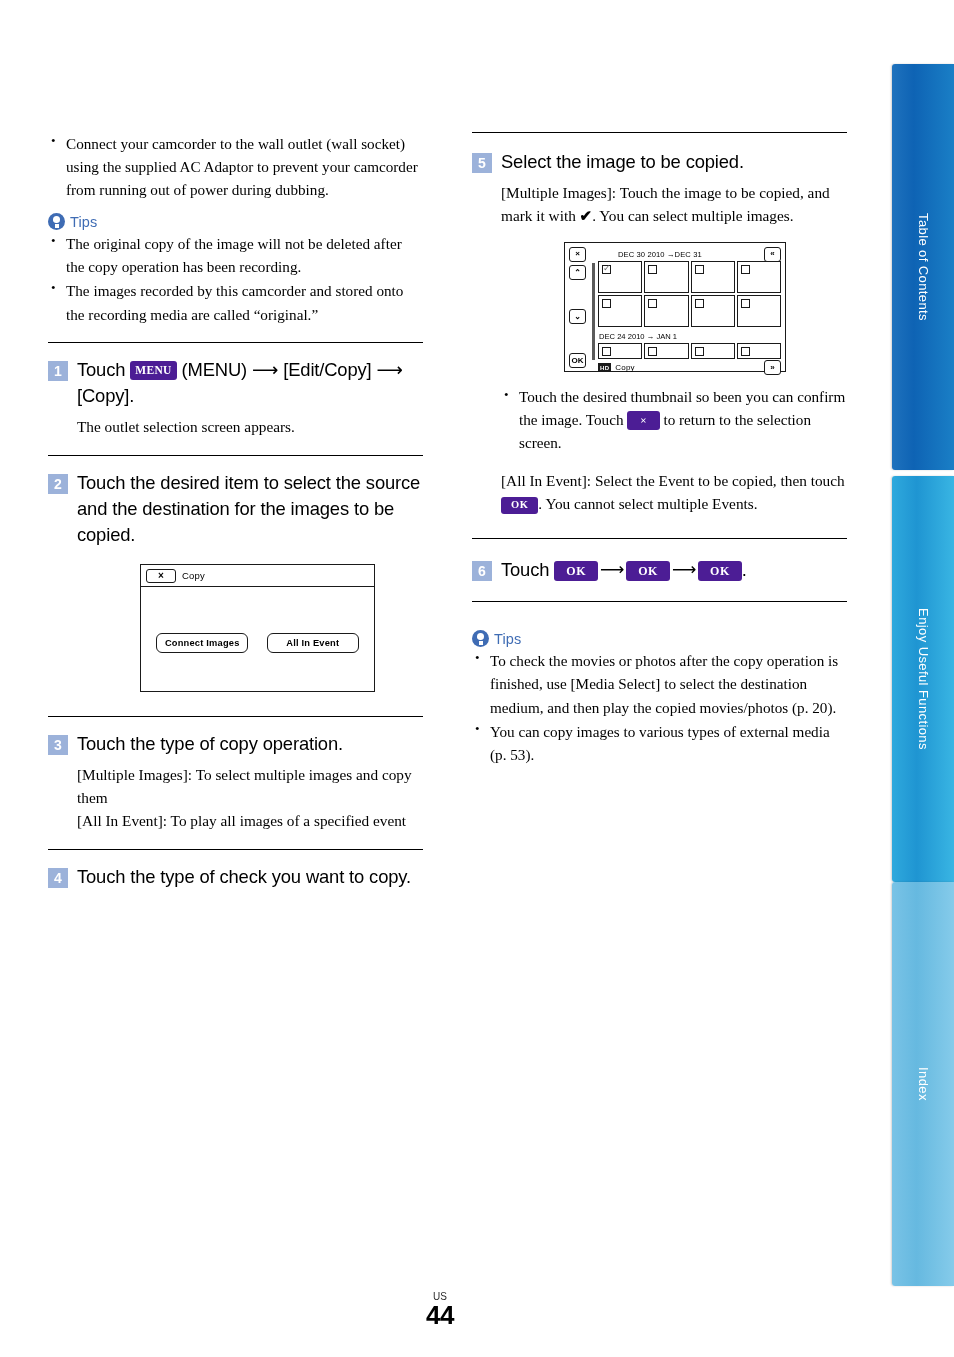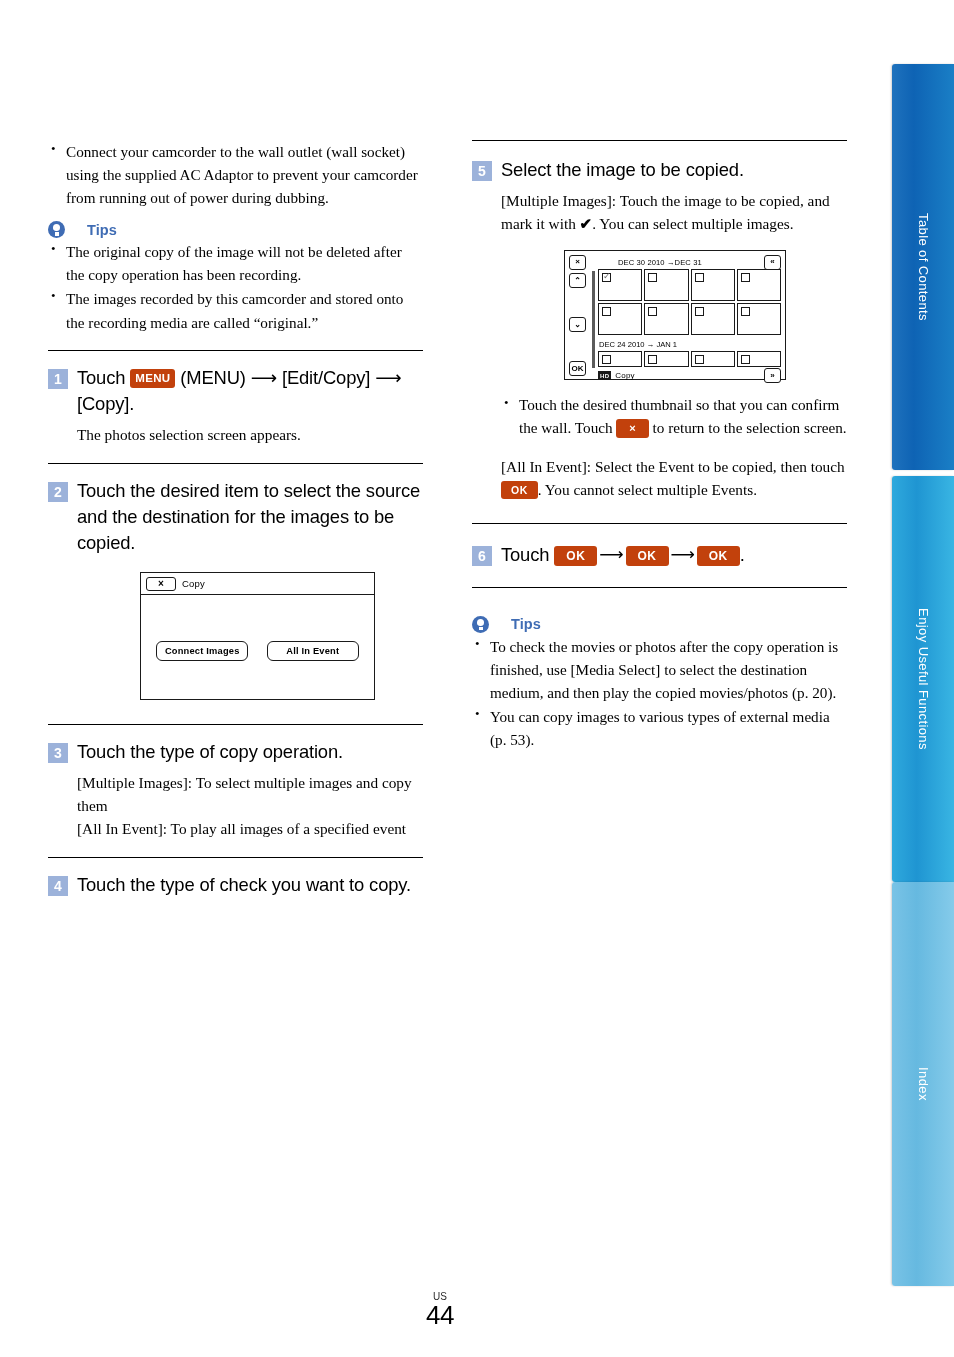--- a/index.html
+++ b/index.html
@@ -10,21 +10,21 @@
     background: #ffffff;
     font-family: "Liberation Serif", serif;
     color: #000000;
     position: relative;
     overflow: hidden;
   }
 
   
   .page { position: relative; width: 954px; height: 1357px; }
 
-  .col { position: absolute; top: 140px; }
+  .col { position: absolute; top: 132px; }
   .col-left  { left: 48px;  width: 375px; }
   .col-right { left: 472px; width: 375px; }
 
   .body-list {
     list-style: none;
     margin: 0 0 0 0;
     padding: 0;
   }
   .body-list li {
     position: relative;
@@ -37,23 +37,22 @@
     content: "\2022";
     position: absolute;
     left: 3px;
     top: -1px;
     font-size: 13px;
   }
 
   .tips-head {
     display: flex;
     align-items: center;
-    gap: 22px;
+    gap: 5px;
     margin: 12px 0 2px 0;
-    font-weight: bold;
   }
   .tips-bulb {
     width: 17px; height: 17px;
     border-radius: 50%;
     background: #3f6cb4;
     display: inline-block;
     position: relative;
     flex: 0 0 auto;
   }
   .tips-bulb::before {
@@ -116,23 +115,23 @@
     margin-left: 29px;
     margin-top: 7px;
     font-size: 15.3px;
     line-height: 1.5;
   }
   .step-body .ln { display: block; }
 
   
   .chip {
     display: inline-block;
-    background: #c2410c;
+    background: #4c1d95;
     color: #ffffff;
-    font-family: Liberation Sans, sans-serif;
+    font-family: Liberation Serif, serif;
     font-weight: bold;
     border-radius: 3px;
     text-align: center;
     vertical-align: 2px;
     line-height: 1;
   }
   .chip-menu { font-size: 11.5px; padding: 3.5px 5px 3.5px 5px; letter-spacing: .3px; }
   .chip-ok   { font-size: 12px;   padding: 4px 12px; letter-spacing: .5px; vertical-align: 1px; }
   .chip-ok-sm{ font-size: 10.5px; padding: 3.5px 10px; letter-spacing: .5px; vertical-align: 1px;}
   .chip-x    { font-size: 11px;   padding: 4px 13px; vertical-align: 1px; }
@@ -376,20 +375,21 @@
     display: block;
     line-height: 1;
     color: #2b2b2b;
   }
   .footer .pg {
     font-family: "Liberation Sans", sans-serif;
     font-size: 26px;
     display: block;
     line-height: 1.05;
     letter-spacing: -0.5px;
+    font-weight: bold;
   }
 </style>
 </head>
 <body>
 
 <div class="page">
 
   <div class="col col-left">
 
     <ul class="body-list">
@@ -408,21 +408,21 @@
     <hr class="rule">
 
     <div class="step">
       <div class="step-head">
         <span class="step-num">1</span>
         <span class="step-title">
           <span>Touch </span><span class="chip chip-menu">MENU</span><span> (MENU) ⟶ [Edit/Copy] ⟶ [Copy].</span>
         </span>
       </div>
       <div class="step-body">
-        <span class="ln">The photos selection screen appears.</span>
+        <span class="ln">The outlet selection screen appears.</span>
       </div>
     </div>
 
     <hr class="rule">
 
     <div class="step">
       <div class="step-head">
         <span class="step-num">2</span>
         <span class="step-title">Touch the desired item to select the source and the destination for the images to be copied.</span>
       </div>
@@ -537,21 +537,21 @@
             <div class="thumb-footer">
               <span class="hd-badge">HD</span>
               <span class="foot-copy">Copy</span>
               <span class="mini-btn sq" style="margin-left:auto;">»</span>
             </div>
           </div>
         </div>
       </div>
 
       <ul class="note-list">
-        <li><span>Touch the desired thumbnail so that you can confirm the wall. Touch </span><span class="chip chip-x">×</span><span> to return to the selection screen.</span></li>
+        <li><span>Touch the desired thumbnail so been you can confirm the image. Touch </span><span class="chip chip-x">×</span><span> to return to the selection screen.</span></li>
       </ul>
 
       <div class="para">
         <span>[All In Event]: Select the Event to be copied, then touch </span><span class="chip chip-ok-sm">OK</span><span>. You cannot select multiple Events.</span>
       </div>
     </div>
 
     <hr class="rule" style="margin-top:22px;margin-bottom:18px;">
 
     <div class="step">

